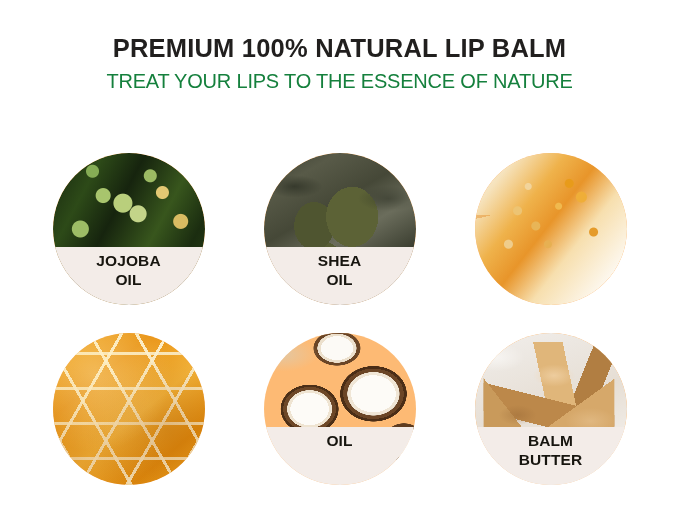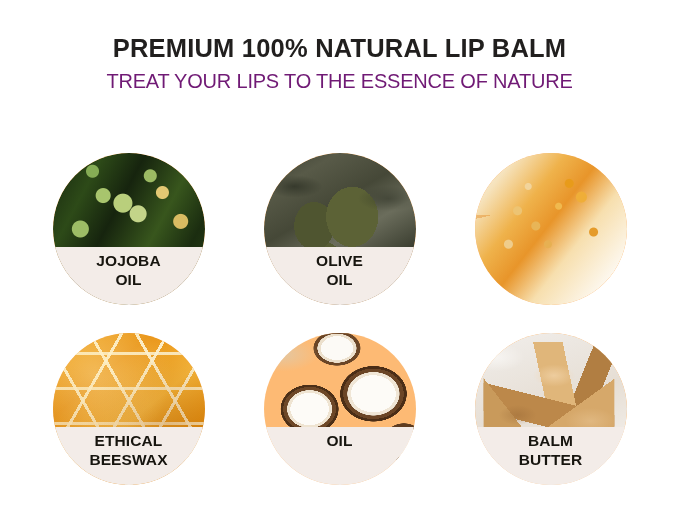--- a/index.html
+++ b/index.html
@@ -36,21 +36,21 @@
     font-weight: 700;
     color: #211f1e;
     letter-spacing: 0.2px;
     line-height: 1.12;
     margin: 0;
     white-space: nowrap;
   }
   .subheadline {
     font-size: 20px;
     font-weight: 300;
-    color: #701a75;
+    color: #15803d;
     letter-spacing: -0.2px;
     line-height: 1.15;
     margin: 7px 0 0 0;
     white-space: nowrap;
   }
 
   
   .grid {
     position: absolute;
     top: 153px;
@@ -301,43 +301,39 @@
             <span class="label-line">JOJOBA</span>
             <span class="label-line">OIL</span>
           </div>
         </div>
       </div>
 
       <div class="cell">
         <div class="badge">
           <div class="photo tex-olive"></div>
           <div class="label-band">
-            <span class="label-line">OLIVE</span>
+            <span class="label-line">SHEA</span>
             <span class="label-line">OIL</span>
           </div>
         </div>
       </div>
 
       <div class="cell">
         <div class="badge">
           <div class="photo tex-vitamin"></div>
         </div>
       </div>
 
     </div>
 
     <div class="grid-row row-2">
 
       <div class="cell">
         <div class="badge">
           <div class="photo tex-beeswax"></div>
-          <div class="label-band">
-            <span class="label-line">ETHICAL</span>
-            <span class="label-line">BEESWAX</span>
-          </div>
         </div>
       </div>
 
       <div class="cell">
         <div class="badge">
           <div class="photo tex-coconut"></div>
           <div class="label-band">
             <span class="label-line">OIL</span>
           </div>
         </div>

